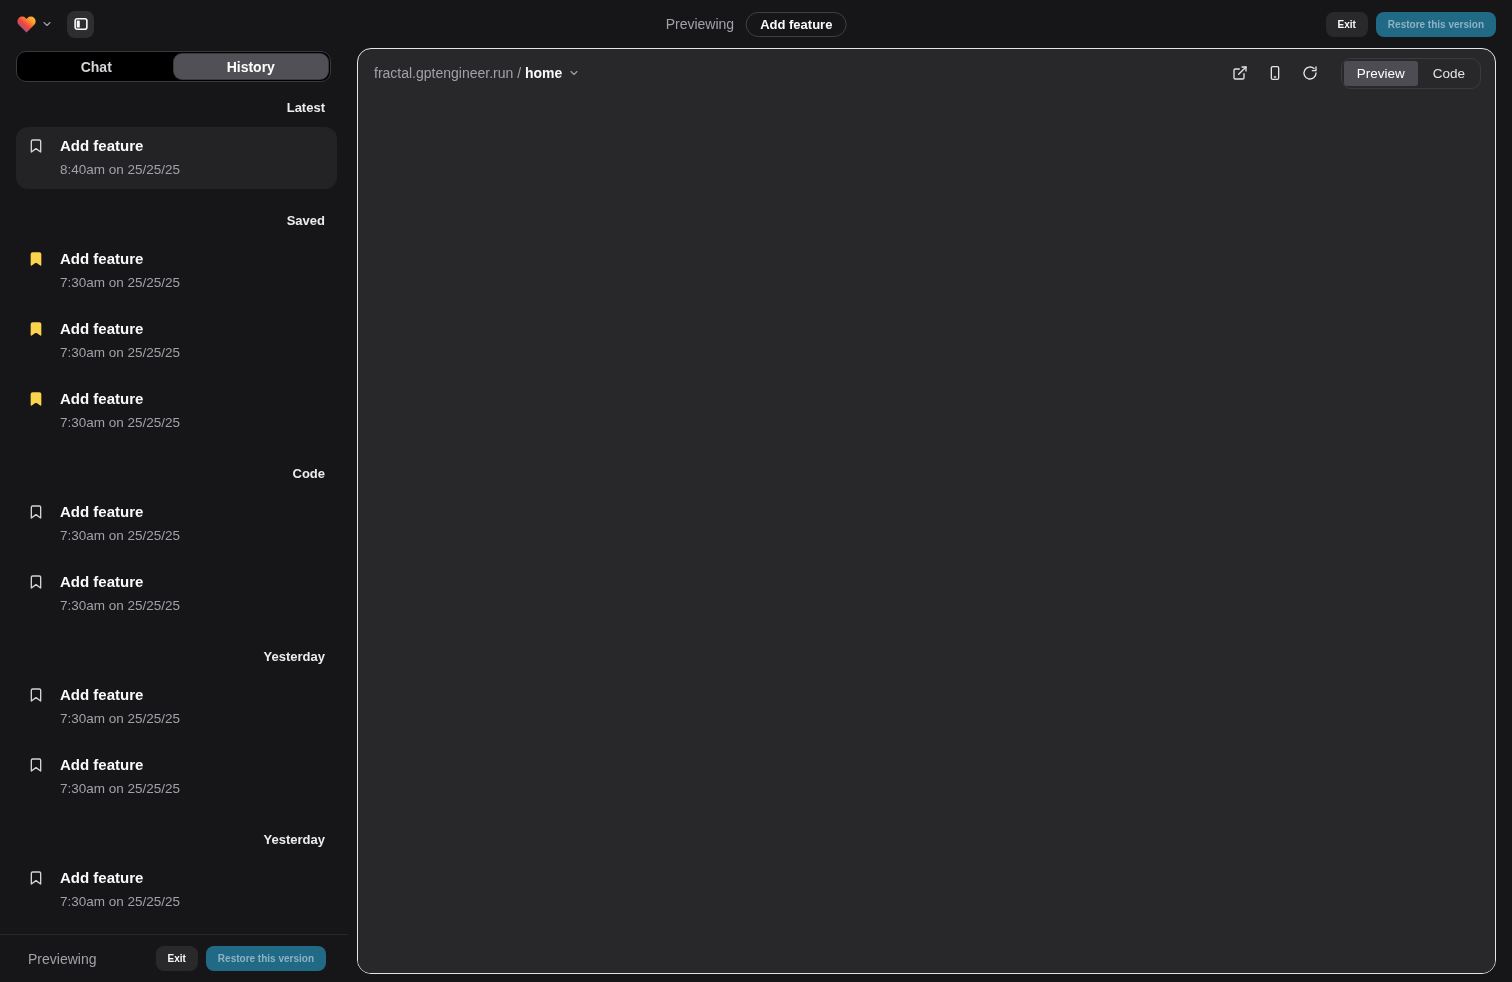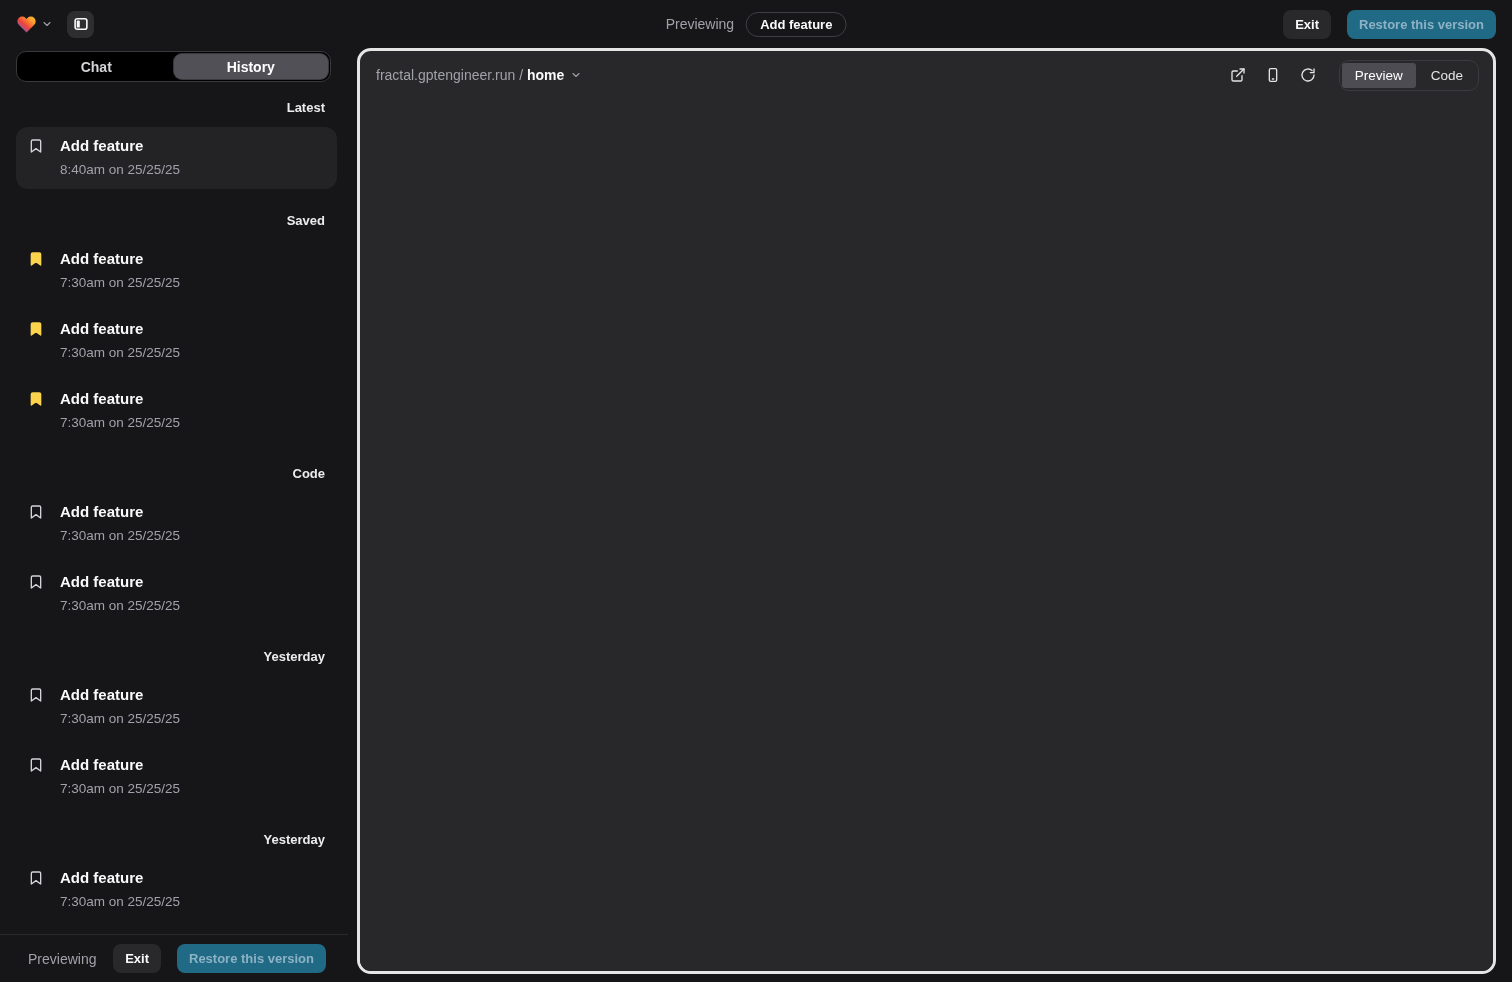--- a/index.html
+++ b/index.html
@@ -33,26 +33,26 @@
   }
   .previewing-label { color: #a1a1aa; font-size: 14px; text-align: center; }
   .version-badge {
     border: 1px solid #3f3f46; border-radius: 999px;
     padding: 4px 13px; font-size: 13px; font-weight: 700; color: #fafafa;
     background: transparent; cursor: pointer;
   }
   .topbar-right { margin-left: auto; display: flex; align-items: center; gap: 8px; }
 
   .btn {
-    border: none; border-radius: 8px; font-size: 13px; font-weight: 600;
+    border: none; border-radius: 8px; font-size: 10px; font-weight: 600;
     padding: 7px 12px; cursor: pointer;
     font-family: "Liberation Sans", "DejaVu Sans", sans-serif;
   }
   .btn-dark { background: #29292c; color: #fafafa; }
-  .btn-teal { background: #216a85; color: #8db2c5; margin-left: 8px; }
+  .btn-teal { background: #216a85; color: #8db2c5; }
 
   
   .sidebar {
     position: absolute; top: 48px; left: 0; bottom: 0; width: 348px;
     display: flex; flex-direction: column;
   }
   .tabs {
     margin: 3px 17px 0 16px; height: 31px;
     background: #000000; border: 1px solid #39393d; border-radius: 10px;
     display: flex; padding: 2px; flex: none;
@@ -82,21 +82,21 @@
   .sidebar-footer {
     flex: none; height: 48px; border-top: 1px solid #29292c;
     display: flex; align-items: center; padding: 0 22px 0 28px; gap: 8px;
     background: #161618; z-index: 2;
   }
   .sidebar-footer .previewing-label { margin-right: auto; }
 
   
   .preview-panel {
     position: absolute; top: 48px; left: 357px; right: 16px; bottom: 8px;
-    background: #28282b; border: 3px solid #e5e5e5; border-radius: 14px;
+    background: #28282b; border: 1px solid #e5e5e5; border-radius: 14px;
     display: flex; flex-direction: column; overflow: hidden;
   }
   .preview-header {
     height: 48px; flex: none; display: flex; align-items: center; padding: 0 14px 0 16px;
   }
   .breadcrumb { display: flex; align-items: center; gap: 6px; cursor: pointer; background: none; border: none;
     font-family: "Liberation Sans", "DejaVu Sans", sans-serif; }
   .crumb-prefix { color: #a1a1aa; font-size: 14px; }
   .crumb-page { color: #fafafa; font-size: 14px; font-weight: 600; }
   .header-right { margin-left: auto; display: flex; align-items: center; gap: 7px; }

